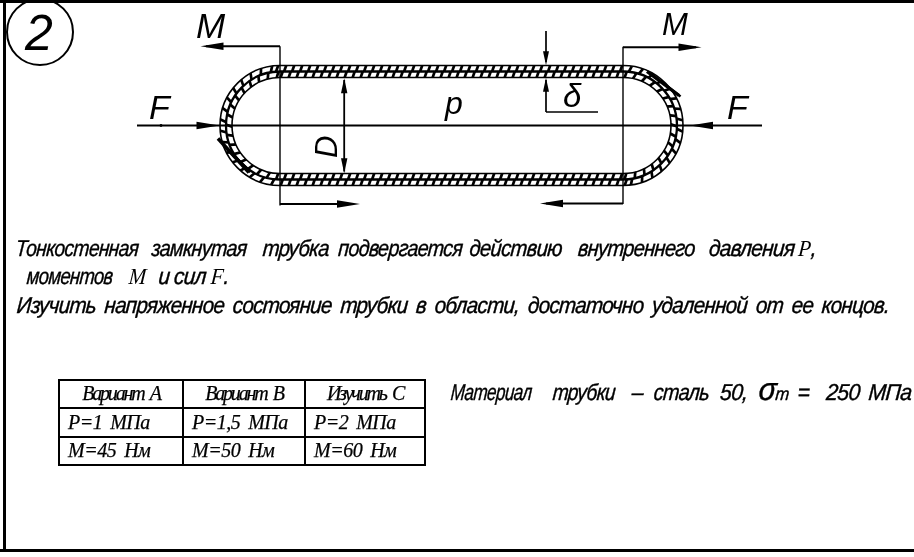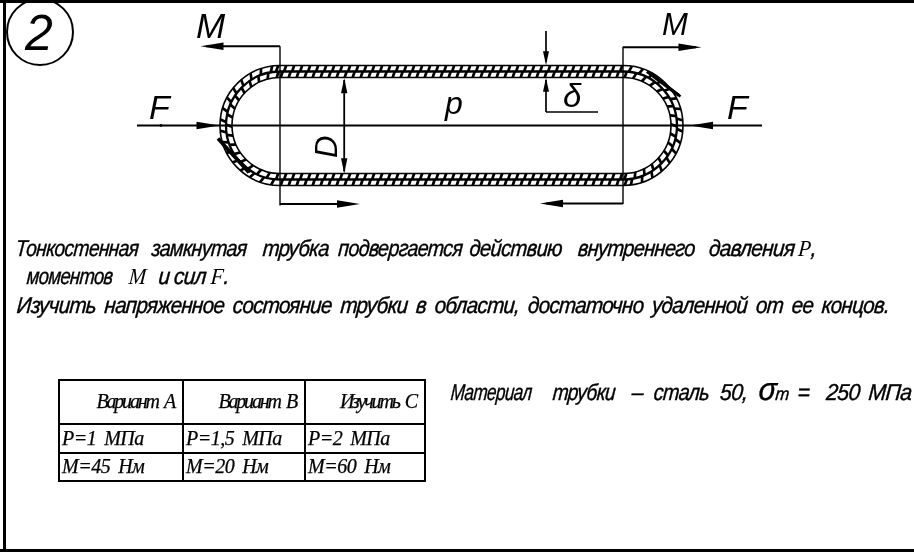--- a/index.html
+++ b/index.html
@@ -1,20 +1,20 @@
 <!DOCTYPE html>
 <html><head><meta charset="utf-8"><style>
 html,body{margin:0;padding:0;background:#fff}
 body{position:relative;width:914px;height:557px;overflow:hidden;font-family:"Liberation Sans",sans-serif}
 .bar{position:absolute;background:#000}
 .para .pl{position:absolute;white-space:nowrap;font-style:italic;font-size:23px;letter-spacing:-0.8px;word-spacing:4px;transform-origin:0 0;-webkit-text-stroke:0.4px #000}
 .para .ser{font-family:"Liberation Serif",serif;font-size:23px;letter-spacing:0;-webkit-text-stroke:0}
 .tbl{position:absolute;left:58px;top:378.6px;border-collapse:collapse;table-layout:fixed;font-family:"Liberation Serif",serif;font-style:italic;font-size:20px;letter-spacing:-0.5px;word-spacing:3.5px;-webkit-text-stroke:0.25px #000}
-.tbl td{border:2.6px solid #000;height:26.6px;padding:0 0 0 2px;white-space:nowrap;overflow:visible}
-.tbl tr.hd td{height:26.5px;text-align:right;padding:8px;letter-spacing:-2.2px}
+.tbl td{border:2.6px solid #000;height:26.6px;padding:0 0 0 8px;white-space:nowrap;overflow:visible}
+.tbl tr.hd td{height:26.5px;text-align:center;padding:0;letter-spacing:-2.2px}
 .mat{position:absolute;left:452px;top:379px;white-space:nowrap;font-style:italic;font-size:23px;letter-spacing:-0.8px;word-spacing:4px;transform-origin:0 0;-webkit-text-stroke:0.4px #000}
 .mat .sig{font-size:32px;line-height:0}
 .mat .w{display:inline-block;transform-origin:0 0}
 .mat .sigm{font-size:18px}
 .circ{position:absolute;left:6px;top:-2px;width:64px;height:64px;border:2.2px solid #000;border-radius:50%}
 .two{position:absolute;left:25px;top:4px;font-size:50px;font-style:italic}
 </style></head><body>
 <div class="bar" style="left:0;top:0;width:914px;height:3px"></div>
 <div class="bar" style="left:3px;top:0;width:2.5px;height:552px"></div>
 <div class="bar" style="left:0;top:549px;width:914px;height:2.5px"></div>
@@ -328,17 +328,17 @@
         <td>Вариант B</td>
         <td>Изучить C</td>
       </tr>
 <tr>
         <td>P=1 МПа</td>
         <td>P=1,5 МПа</td>
         <td>P=2 МПа</td>
       </tr>
 <tr>
         <td>M=45 Нм</td>
-        <td>M=20 Нм</td>
+        <td>M=50 Нм</td>
         <td>M=60 Нм</td>
       </tr>
 </tbody>
   </table>
 <div class="mat" style="transform:scaleX(0.927) skewX(-5deg)"><span class="w" style="transform:scaleX(0.80)">Материал</span> <span class="w" style="margin-left:-8.6px;transform:scaleX(0.90)">трубки</span> <span style="margin-left:1.1px">–</span> <span class="w" style="margin-left:2.2px;transform:scaleX(0.93)">сталь</span> <span style="margin-left:-2.2px">50,</span> <span class="sig" style="margin-left:2.2px">σ</span><span class="sigm">m</span> = <span style="margin-left:8.6px">250</span> МПа</div>
 </body></html>

